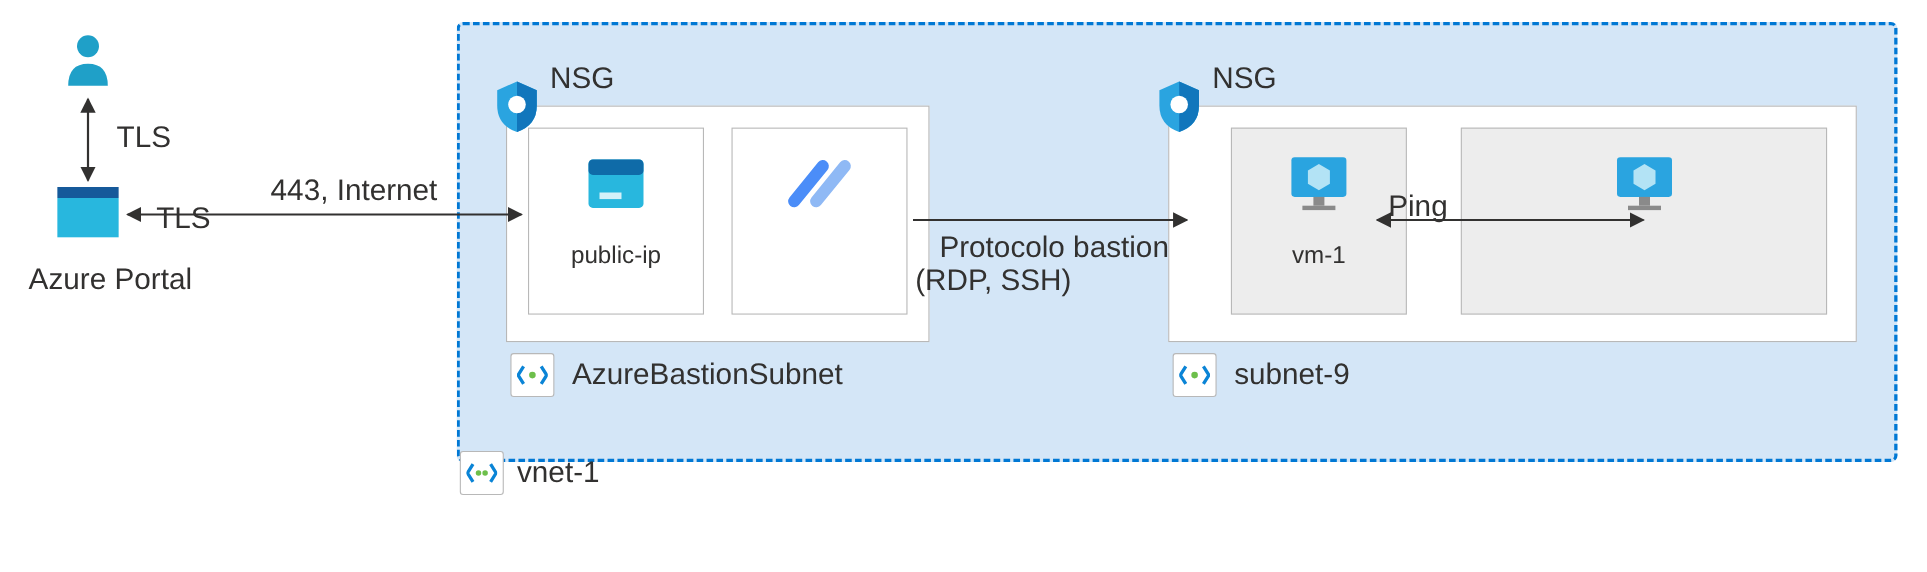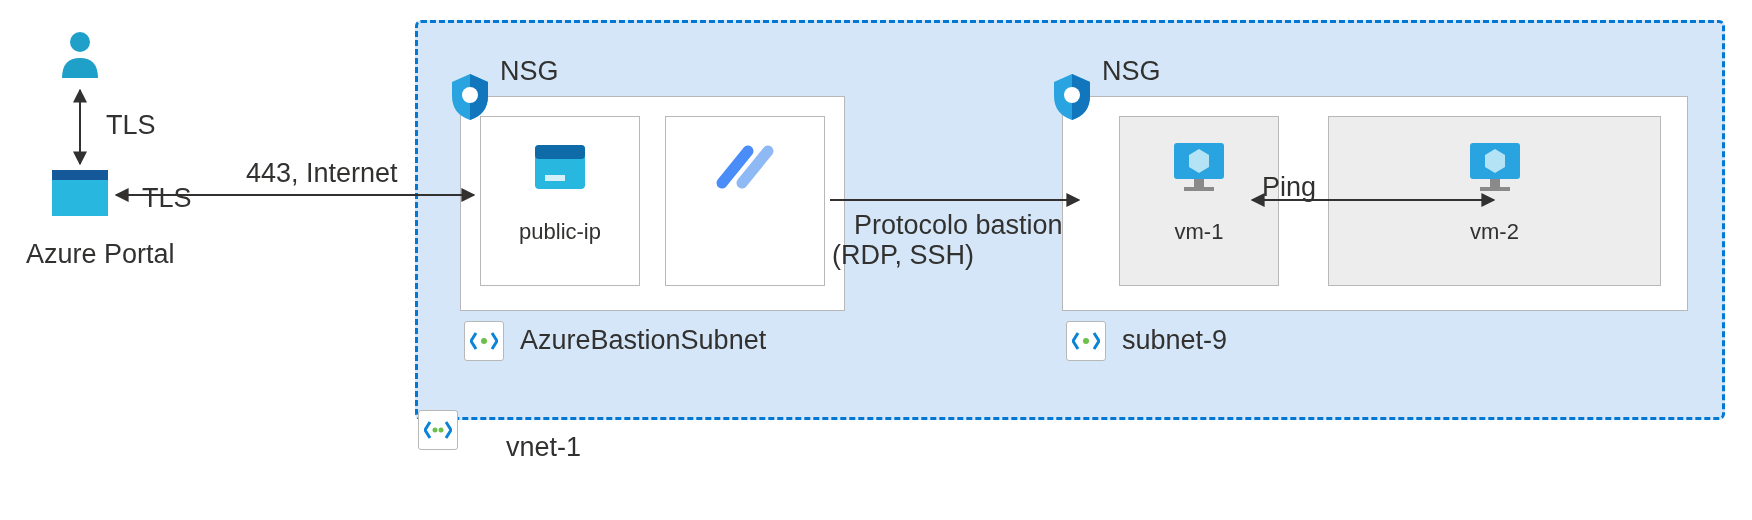--- a/index.html
+++ b/index.html
@@ -154,21 +154,20 @@
   <div class="node-label" data-name="vm1-label">vm-1</div>
 </div>
 
 <div class="node-card vm" style="left:1328px; top:116px; width:333px;" data-name="vm2-node">
   <svg width="70" height="60" viewBox="0 0 70 60" style="margin:0 auto; display:block;">
     <rect x="10" y="6" width="50" height="36" rx="3" fill="#2aa4e0"></rect>
     <rect x="30" y="42" width="10" height="8" fill="#8a8a8a"></rect>
     <rect x="20" y="50" width="30" height="4" fill="#8a8a8a"></rect>
     <polygon points="35,12 45,18 45,30 35,36 25,30 25,18" fill="#b3e3f5"></polygon>
   </svg>
-  <div class="node-label" data-name="vm2-label">vm-2</div>
 </div>
 
 <style>.node-card[data-name="vm2-node"]{width:160px; left:1500px;}</style>
 
 <div class="subnet-tag" style="left:464px; top:321px;" data-name="subnet-tag-icon">
   <svg width="28" height="20" viewBox="0 0 28 20">
       <path d="M6 2 L1 10 L6 18" stroke="#0a84d6" stroke-width="3" fill="none"></path>
       <path d="M22 2 L27 10 L22 18" stroke="#0a84d6" stroke-width="3" fill="none"></path>
       <circle cx="14" cy="10" r="3" fill="#6dbf4b"></circle>
     </svg>
@@ -185,21 +184,21 @@
 <div class="label" style="left:1122px; top:325px;" data-name="subnet1-name">subnet-9</div>
 
 <div class="vnet-tag" style="left:418px; top:410px;" data-name="vnet-tag-icon">
   <svg width="28" height="20" viewBox="0 0 28 20">
       <path d="M6 2 L1 10 L6 18" stroke="#0a84d6" stroke-width="3" fill="none"></path>
       <path d="M22 2 L27 10 L22 18" stroke="#0a84d6" stroke-width="3" fill="none"></path>
       <circle cx="11" cy="10" r="2.5" fill="#6dbf4b"></circle>
       <circle cx="17" cy="10" r="2.5" fill="#6dbf4b"></circle>
     </svg>
 </div>
-<div class="label" style="left:470px; top:432px;margin-left:36px;" data-name="vnet-name">vnet-1</div>
+<div class="label" style="left:470px; top:414px;" data-name="vnet-name">vnet-1</div>
 
 <div class="label" style="left:106px; top:110px;" data-name="tls-user-label">TLS</div>
 <div class="label" style="left:142px; top:183px;" data-name="tls-portal-label">TLS</div>
 <div class="label" style="left:246px; top:158px;" data-name="port-internet-label">443, Internet</div>
 <div class="label" style="left:854px; top:210px;" data-name="remote-protocol-label-1">Protocolo bastion</div>
 <div class="label" style="left:832px; top:240px;" data-name="remote-protocol-label-2">(RDP, SSH)</div>
 <div class="label" style="left:1262px; top:172px;text-align:right;" data-name="ping-label">Ping</div>
 
 <svg class="canvas" data-name="arrows-layer">
   <defs>

